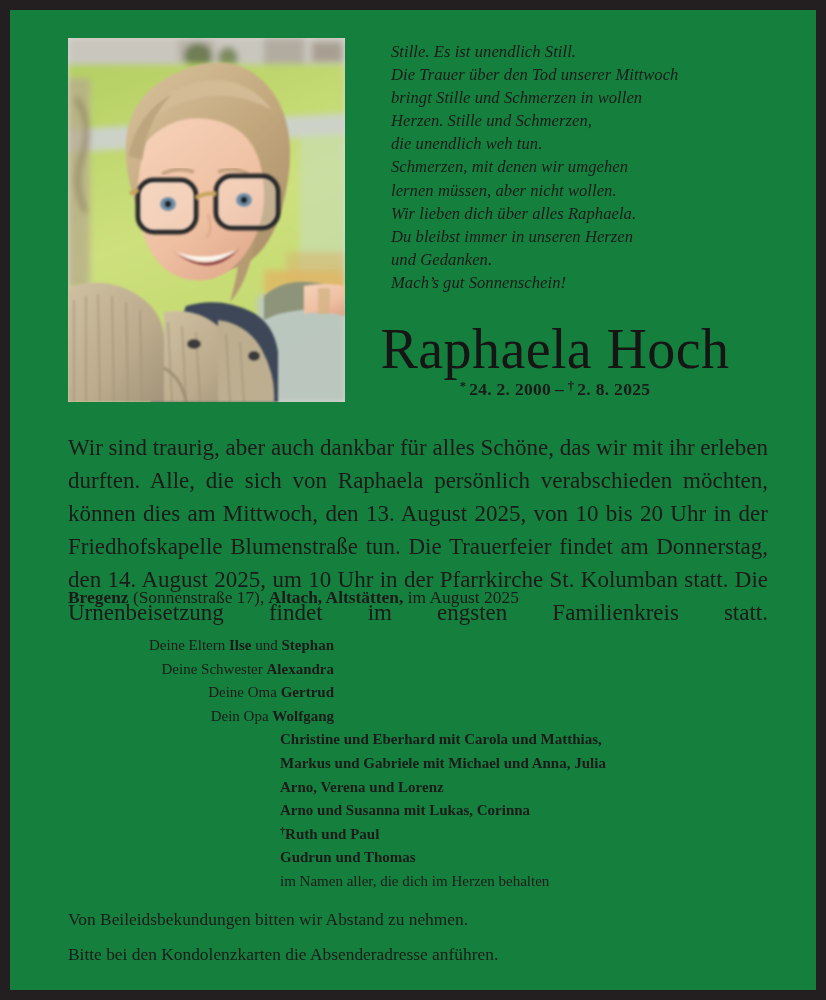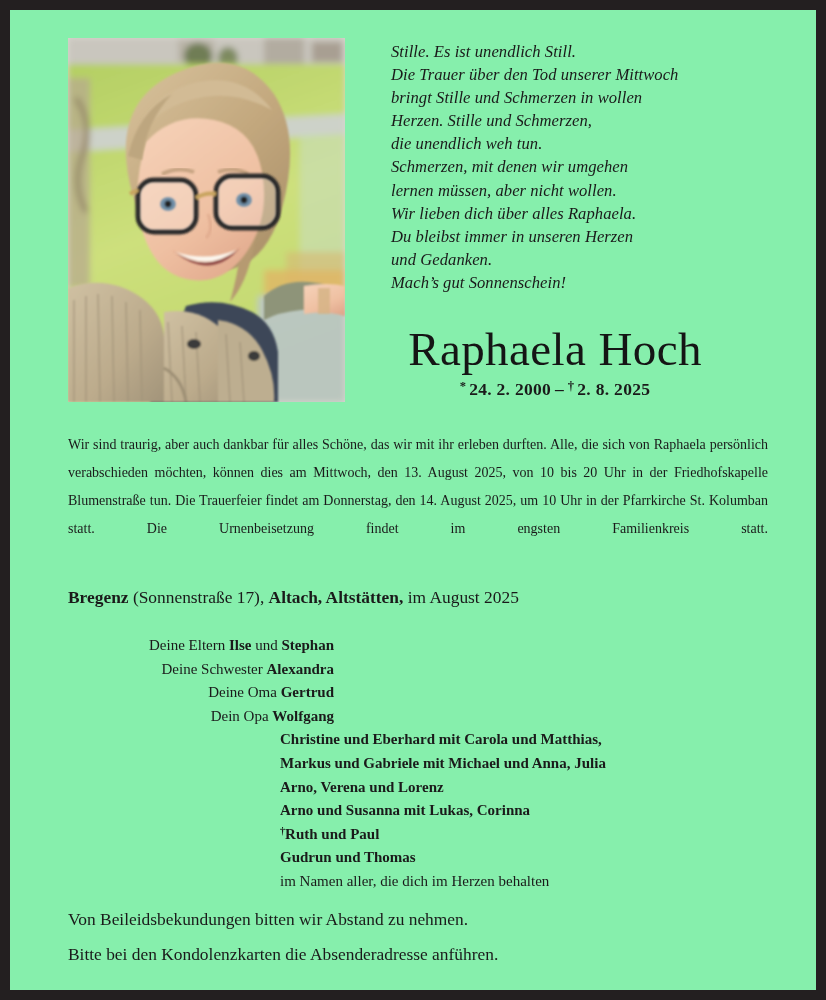--- a/index.html
+++ b/index.html
@@ -14,21 +14,21 @@
     box-sizing: border-box;
     background: #ffffff;
     border: 10px solid #231f20;
     font-family: "Liberation Serif", "DejaVu Serif", serif;
     color: #1a1a1a;
     overflow: hidden;
   }
   .inner {
     position: absolute;
     left: 0; top: 0; right: 0; bottom: 0;
-    background: #86efac;
+    background: #15803d;
   }
 
   
   .top-area {
     position: absolute;
     left: 58px;
     top: 28px;
     width: 700px;
     height: 372px;
   }
@@ -58,21 +58,21 @@
 
   
   .name-block {
     position: absolute;
     left: 330px;
     top: 312px;
     width: 430px;
     text-align: center;
   }
   .name {
-    font-size: 47px;
+    font-size: 56px;
     line-height: 54px;
     font-weight: 400;
     letter-spacing: 0.4px;
     color: #151515;
     white-space: nowrap;
   }
   .dates {
     margin-top: 3px;
     font-size: 17.5px;
     font-weight: bold;
@@ -85,22 +85,22 @@
     vertical-align: 0.42em;
     line-height: 0;
   }
 
   
   .body-text {
     position: absolute;
     left: 58px;
     top: 421px;
     width: 700px;
-    font-size: 14px;
-    line-height: 28px;
+    font-size: 23px;
+    line-height: 33px;
     text-align: justify;
     text-justify: inter-word;
     color: #1a1a1a;
   }
   .body-text::after {
     content: "";
     display: inline-block;
     width: 100%;
   }
 

